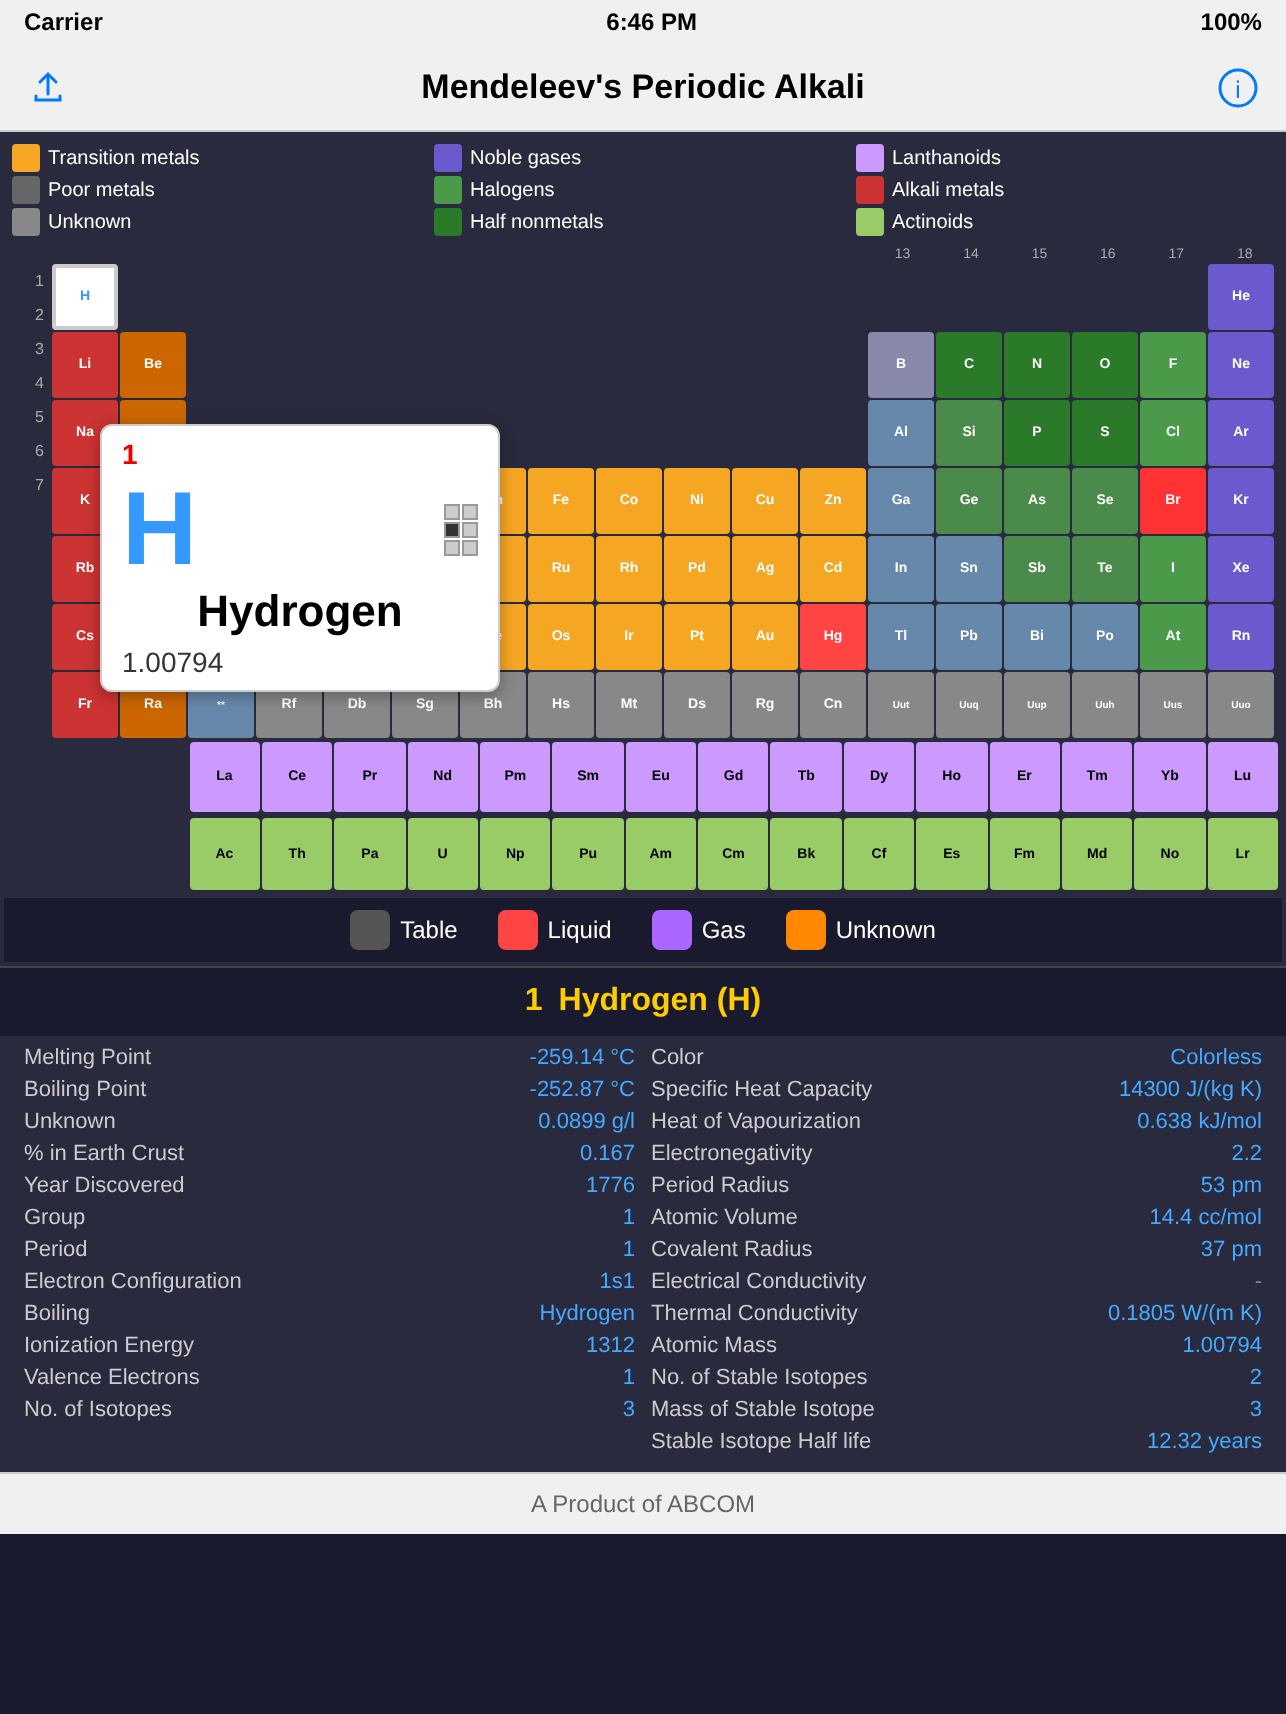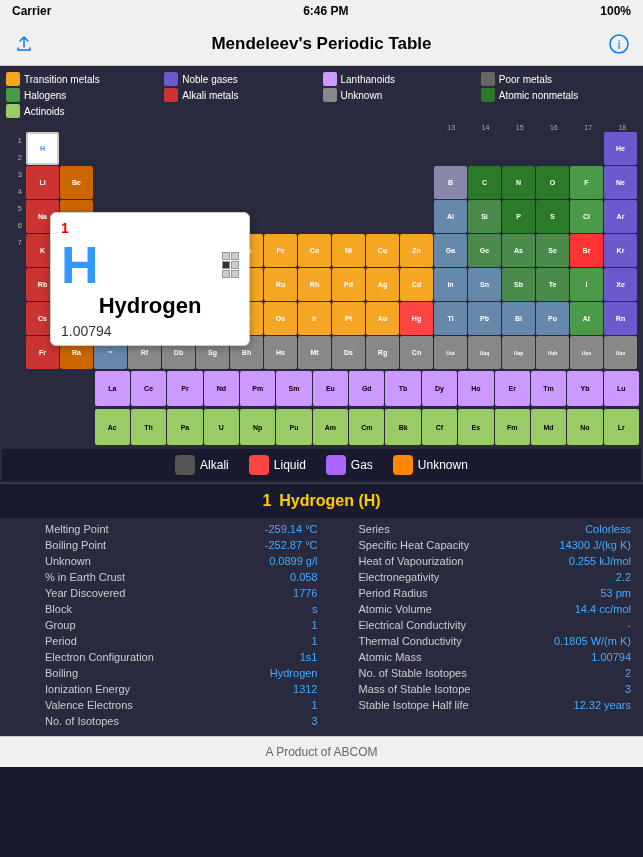--- a/index.html
+++ b/index.html
@@ -60,21 +60,21 @@
 
     
     .periodic-section {
       background: #2a2a3e;
       padding: 4px 2px 2px 2px;
     }
 
     
     .legend {
       display: grid;
-      grid-template-columns: repeat(4, 1fr);
+      grid-template-columns: repeat(3, 1fr);
       gap: 2px;
       padding: 2px 4px 4px 4px;
       font-size: 10px;
     }
     .legend-item {
       display: flex;
       align-items: center;
       gap: 4px;
       color: #fff;
     }
@@ -246,21 +246,20 @@
     .info-col {
       display: flex;
       flex-direction: column;
       gap: 2px;
     }
     .info-row {
       display: flex;
       justify-content: space-between;
       align-items: baseline;
       padding: 1px 4px;
-      margin-left: 33px;
     }
     .info-label {
       color: #ccc;
       font-size: 11px;
       flex-shrink: 0;
     }
     .info-value {
       color: #4af;
       font-size: 11px;
       text-align: right;
@@ -285,21 +284,21 @@
   <span>6:46 PM</span>
   <span>100%</span>
 </div>
 
 <div class="nav-bar">
   <div class="nav-left">
     <svg width="20" height="20" viewBox="0 0 20 20" fill="none">
       <path d="M10 3v10M6 7l4-4 4 4M4 14v2h12v-2" stroke="#007AFF" stroke-width="1.5" stroke-linecap="round"></path>
     </svg>
   </div>
-  <span class="nav-title">Mendeleev's Periodic Table</span>
+  <span class="nav-title">Mendeleev's Periodic Alkali</span>
   <div class="nav-right">
     <svg width="20" height="20" viewBox="0 0 20 20">
       <circle cx="10" cy="10" r="9" stroke="#007AFF" stroke-width="1.5" fill="none"></circle>
       <text x="10" y="15" text-anchor="middle" font-size="12" fill="#007AFF">i</text>
     </svg>
   </div>
 </div>
 
 <div class="periodic-section">
 
@@ -327,21 +326,21 @@
     <div class="legend-item">
       <div class="legend-dot" style="background:#cc3333;"></div>
       <span>Alkali metals</span>
     </div>
     <div class="legend-item">
       <div class="legend-dot" style="background:#888;"></div>
       <span>Unknown</span>
     </div>
     <div class="legend-item">
       <div class="legend-dot" style="background:#2a7a2a;"></div>
-      <span>Atomic nonmetals</span>
+      <span>Half nonmetals</span>
     </div>
     <div class="legend-item">
       <div class="legend-dot" style="background:#99cc66;"></div>
       <span>Actinoids</span>
     </div>
   </div>
 
   <div style="position:relative;">
     <div class="element-popup">
       <span class="atomic-number">1</span>
@@ -575,21 +574,21 @@
           <div class="el actinoid" style="background:#99cc66; color:#000;">No</div>
           <div class="el actinoid" style="background:#99cc66; color:#000;">Lr</div>
         </div>
       </div>
     </div>
   </div>
 
   <div class="state-legend">
     <div class="state-item">
       <div class="state-dot state-solid"></div>
-      <span>Alkali</span>
+      <span>Table</span>
     </div>
     <div class="state-item">
       <div class="state-dot state-liquid"></div>
       <span>Liquid</span>
     </div>
     <div class="state-item">
       <div class="state-dot state-gas"></div>
       <span>Gas</span>
     </div>
     <div class="state-item">
@@ -615,31 +614,27 @@
       <div class="info-row">
         <span class="info-label">Boiling Point</span>
         <span class="info-value">-252.87 °C</span>
       </div>
       <div class="info-row">
         <span class="info-label">Unknown</span>
         <span class="info-value">0.0899 g/l</span>
       </div>
       <div class="info-row">
         <span class="info-label">% in Earth Crust</span>
-        <span class="info-value">0.058</span>
+        <span class="info-value">0.167</span>
       </div>
       <div class="info-row">
         <span class="info-label">Year Discovered</span>
         <span class="info-value">1776</span>
       </div>
       <div class="info-row">
-        <span class="info-label">Block</span>
-        <span class="info-value">s</span>
-      </div>
-      <div class="info-row">
         <span class="info-label">Group</span>
         <span class="info-value">1</span>
       </div>
       <div class="info-row">
         <span class="info-label">Period</span>
         <span class="info-value">1</span>
       </div>
       <div class="info-row">
         <span class="info-label">Electron Configuration</span>
         <span class="info-value">1s1</span>
@@ -657,42 +652,46 @@
         <span class="info-value">1</span>
       </div>
       <div class="info-row">
         <span class="info-label">No. of Isotopes</span>
         <span class="info-value">3</span>
       </div>
     </div>
 
     <div class="info-col">
       <div class="info-row">
-        <span class="info-label">Series</span>
+        <span class="info-label">Color</span>
         <span class="info-value">Colorless</span>
       </div>
       <div class="info-row">
         <span class="info-label">Specific Heat Capacity</span>
         <span class="info-value">14300 J/(kg K)</span>
       </div>
       <div class="info-row">
         <span class="info-label">Heat of Vapourization</span>
-        <span class="info-value">0.255 kJ/mol</span>
+        <span class="info-value">0.638 kJ/mol</span>
       </div>
       <div class="info-row">
         <span class="info-label">Electronegativity</span>
         <span class="info-value">2.2</span>
       </div>
       <div class="info-row">
         <span class="info-label">Period Radius</span>
         <span class="info-value">53 pm</span>
       </div>
       <div class="info-row">
         <span class="info-label">Atomic Volume</span>
         <span class="info-value">14.4 cc/mol</span>
+      </div>
+      <div class="info-row">
+        <span class="info-label">Covalent Radius</span>
+        <span class="info-value">37 pm</span>
       </div>
       <div class="info-row">
         <span class="info-label">Electrical Conductivity</span>
         <span class="info-value dash">-</span>
       </div>
       <div class="info-row">
         <span class="info-label">Thermal Conductivity</span>
         <span class="info-value">0.1805 W/(m K)</span>
       </div>
       <div class="info-row">

